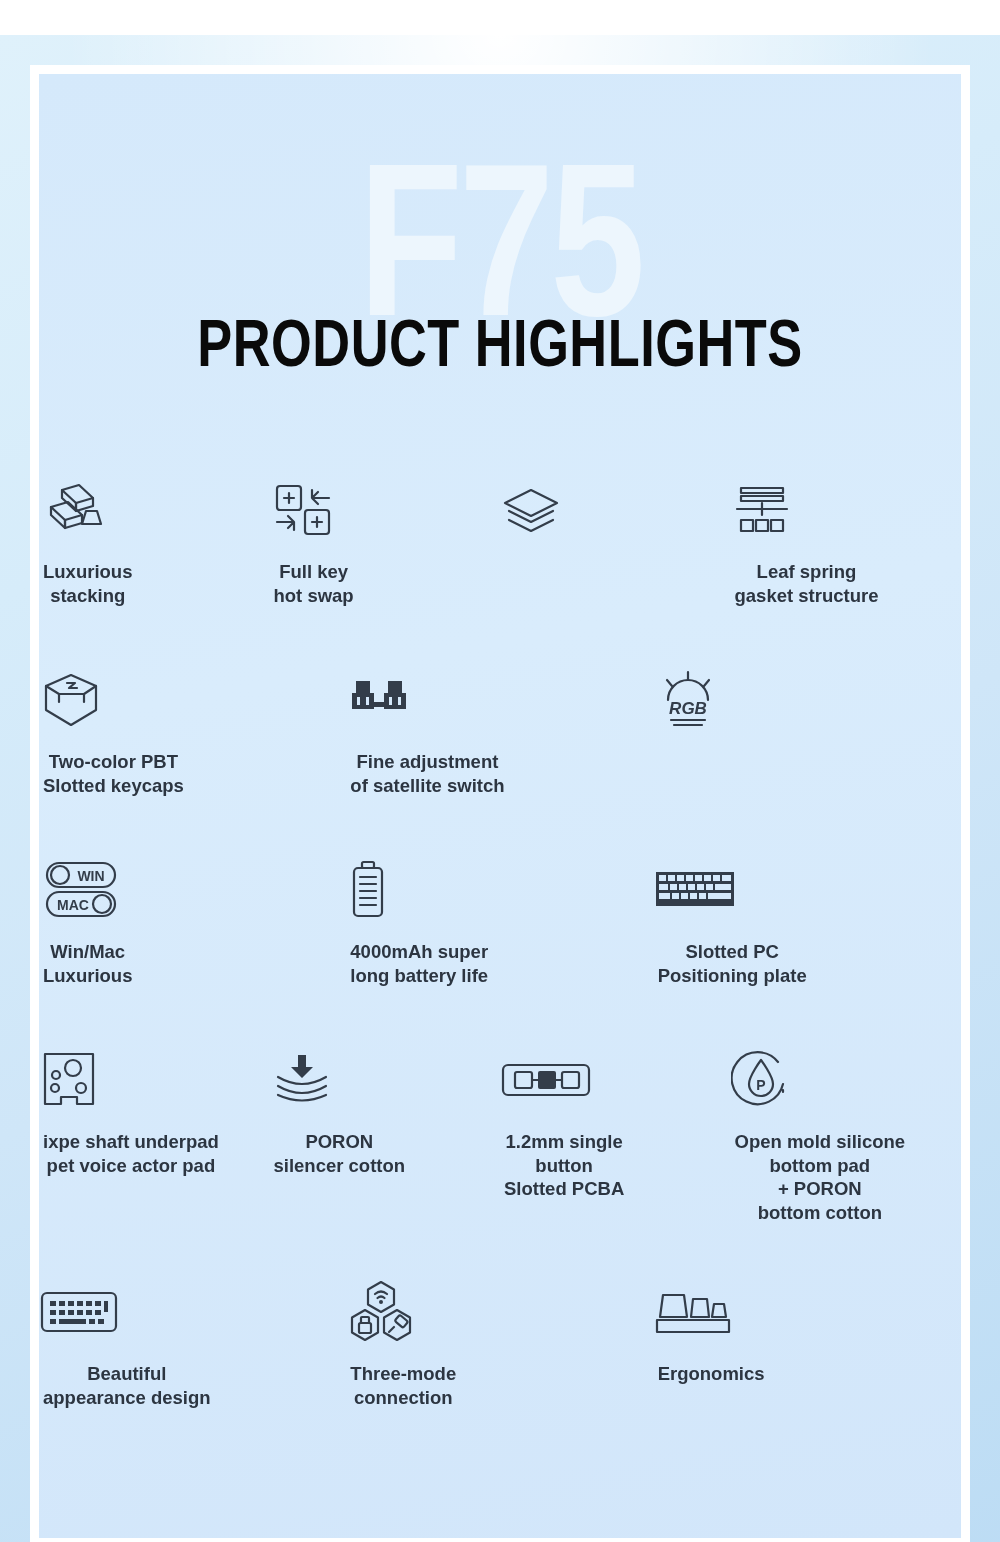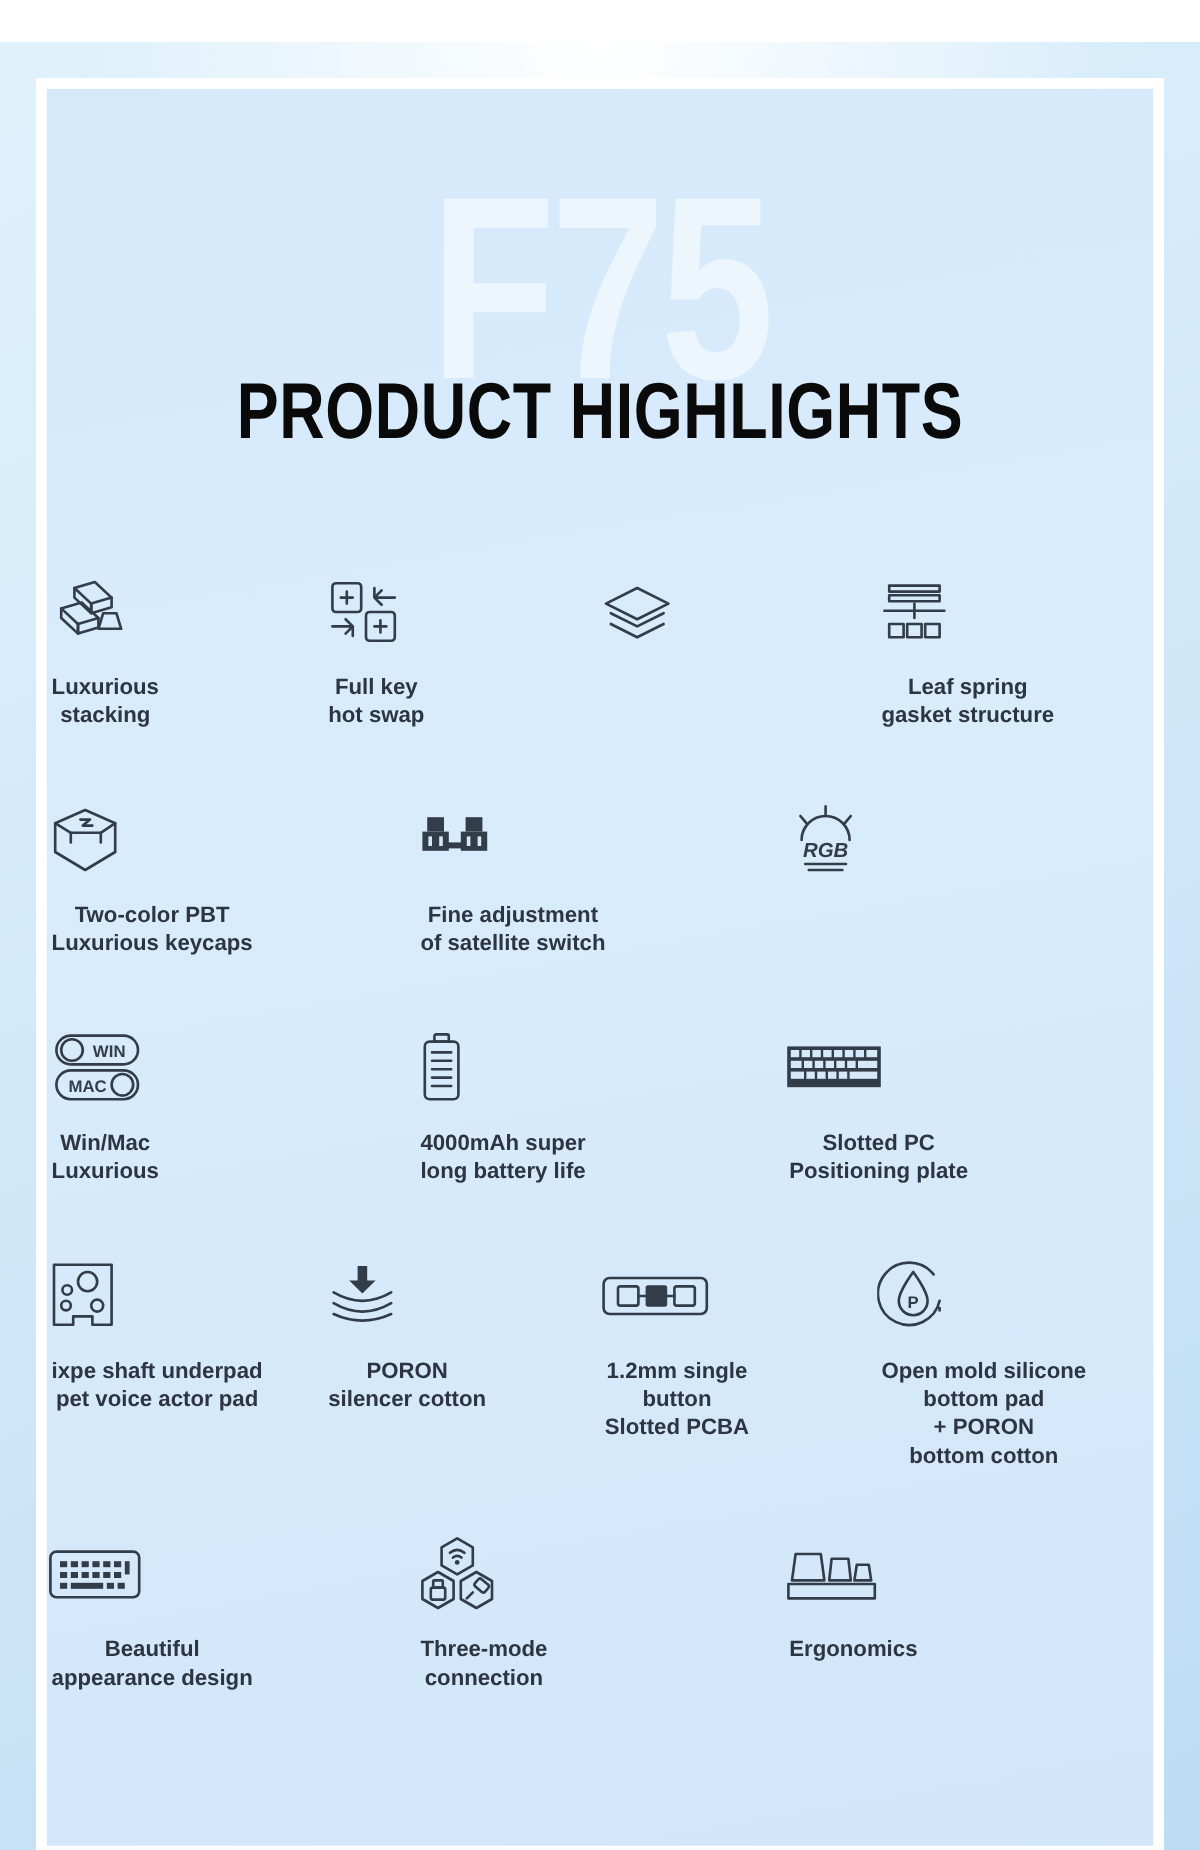--- a/index.html
+++ b/index.html
@@ -196,21 +196,21 @@
         <div class="cell">
           <div class="icon-wrap">
             <svg width="64" height="60" viewBox="0 0 64 60">
               <path class="ic" d="M32 5 L57 16 L57 40 L32 55 L7 40 L7 16 Z"></path>
               <path class="ic" d="M7 16 L20 24 L45 24 L57 16"></path>
               <path class="ic" d="M20 24 L20 32 M45 24 L45 32"></path>
               <path class="ic" d="M28 13 L36 13 L30 18 L38 18" stroke-width="2.4"></path>
             </svg>
           </div>
           <div class="label">Two-color PBT
-Luxurious keycaps</div>
+Slotted keycaps</div>
         </div>
 
         <div class="cell">
           <div class="icon-wrap">
             <svg width="66" height="54" viewBox="0 0 66 54">
               <rect class="ic-f" x="10" y="8" width="14" height="12"></rect>
               <rect class="ic-f" x="6" y="20" width="22" height="16"></rect>
               <rect x="11" y="24" width="3" height="8" fill="#d5e9fb"></rect>
               <rect x="20" y="24" width="3" height="8" fill="#d5e9fb"></rect>
               <rect class="ic-f" x="42" y="8" width="14" height="12"></rect>

